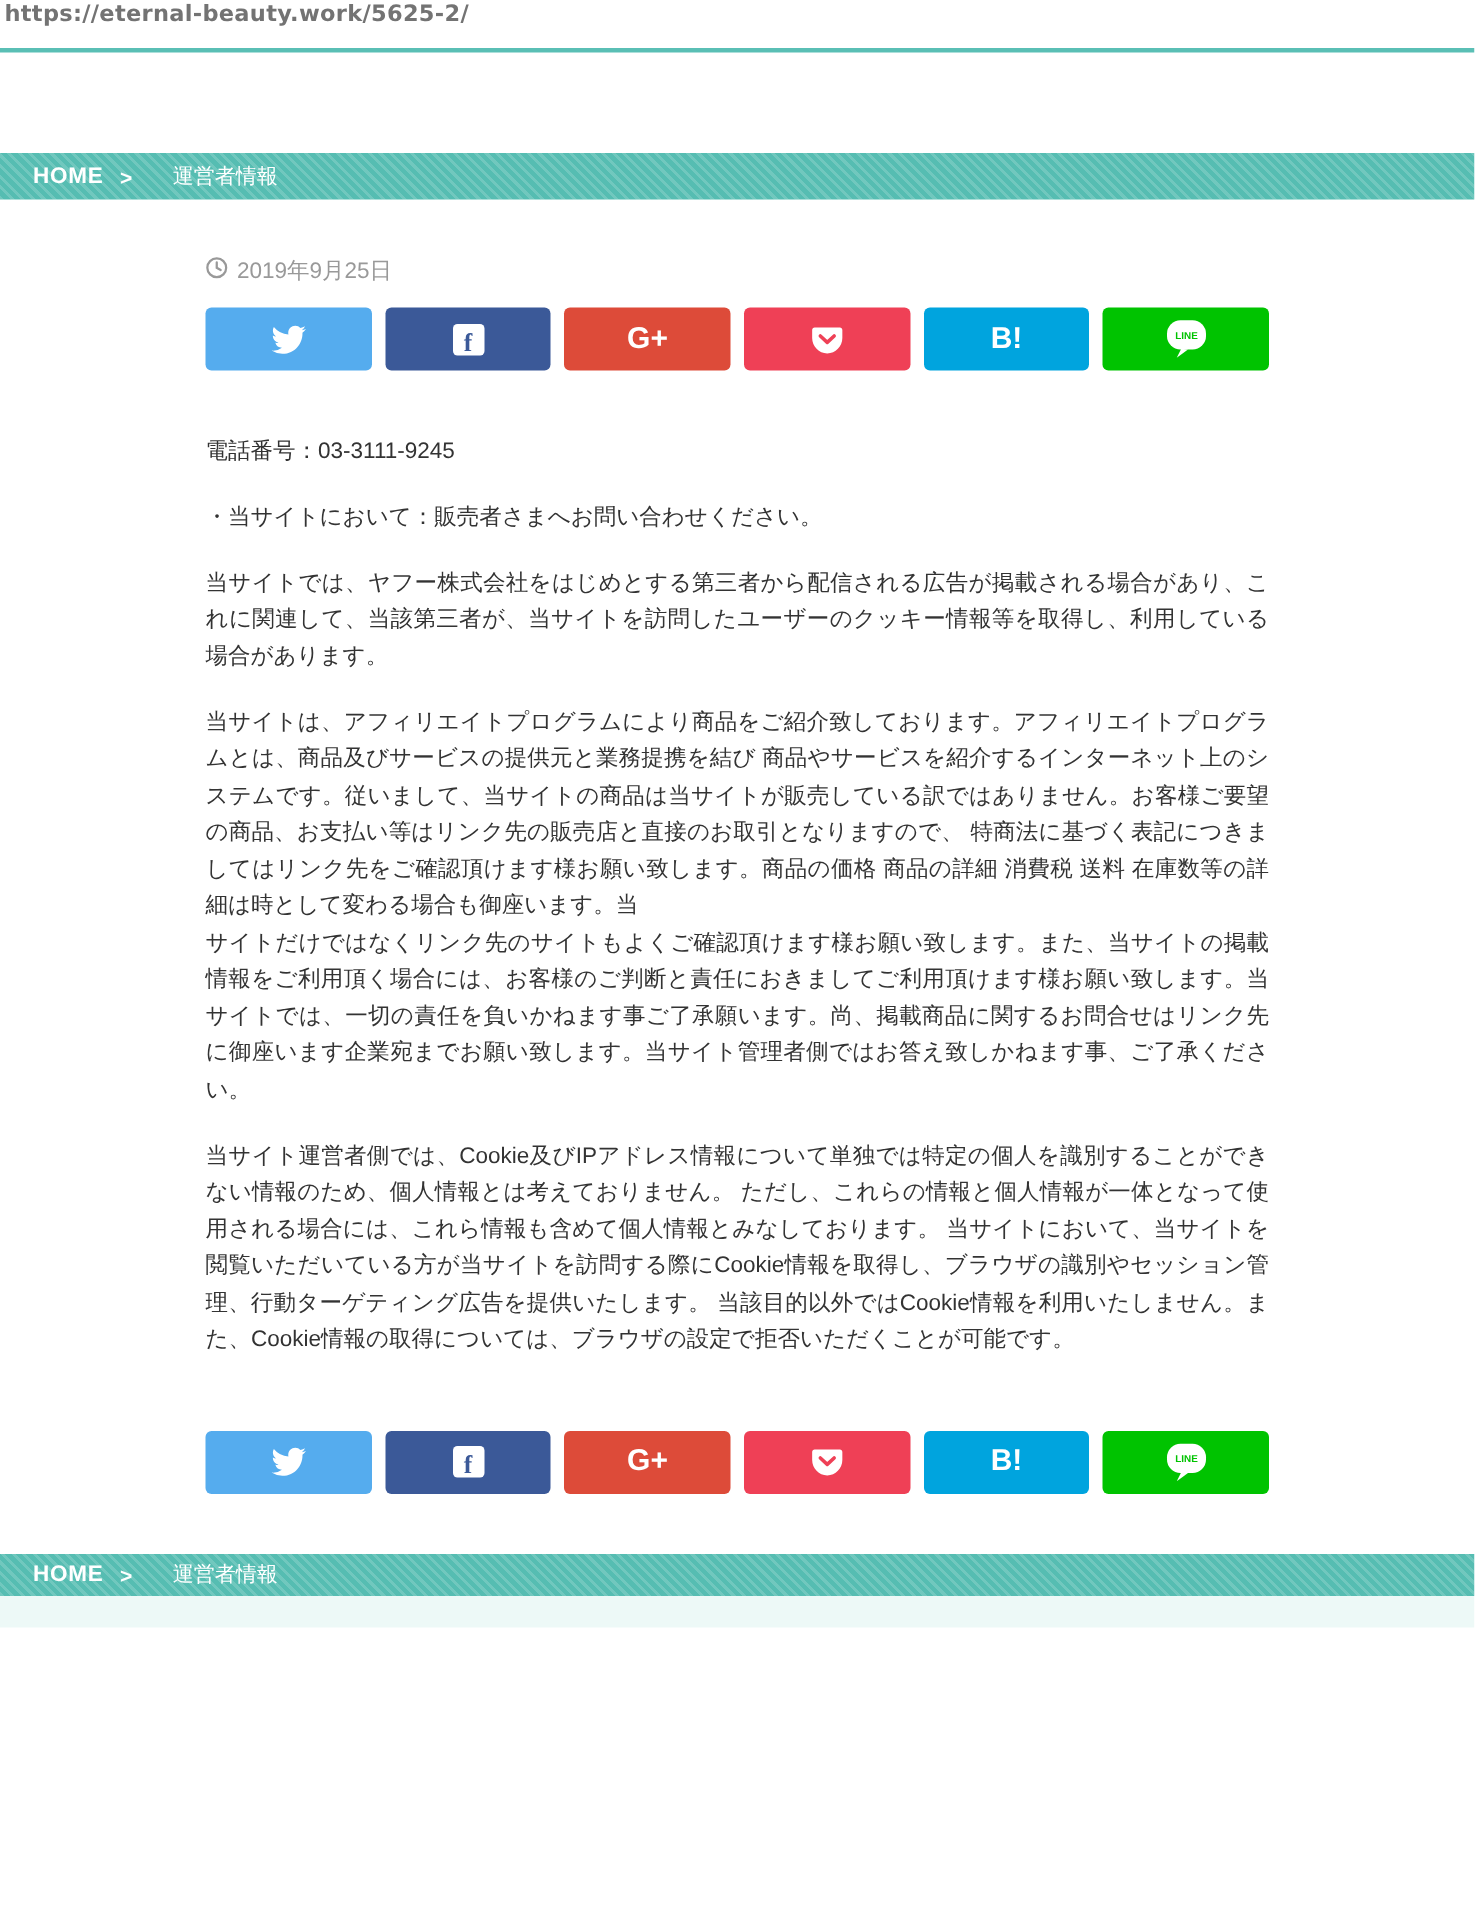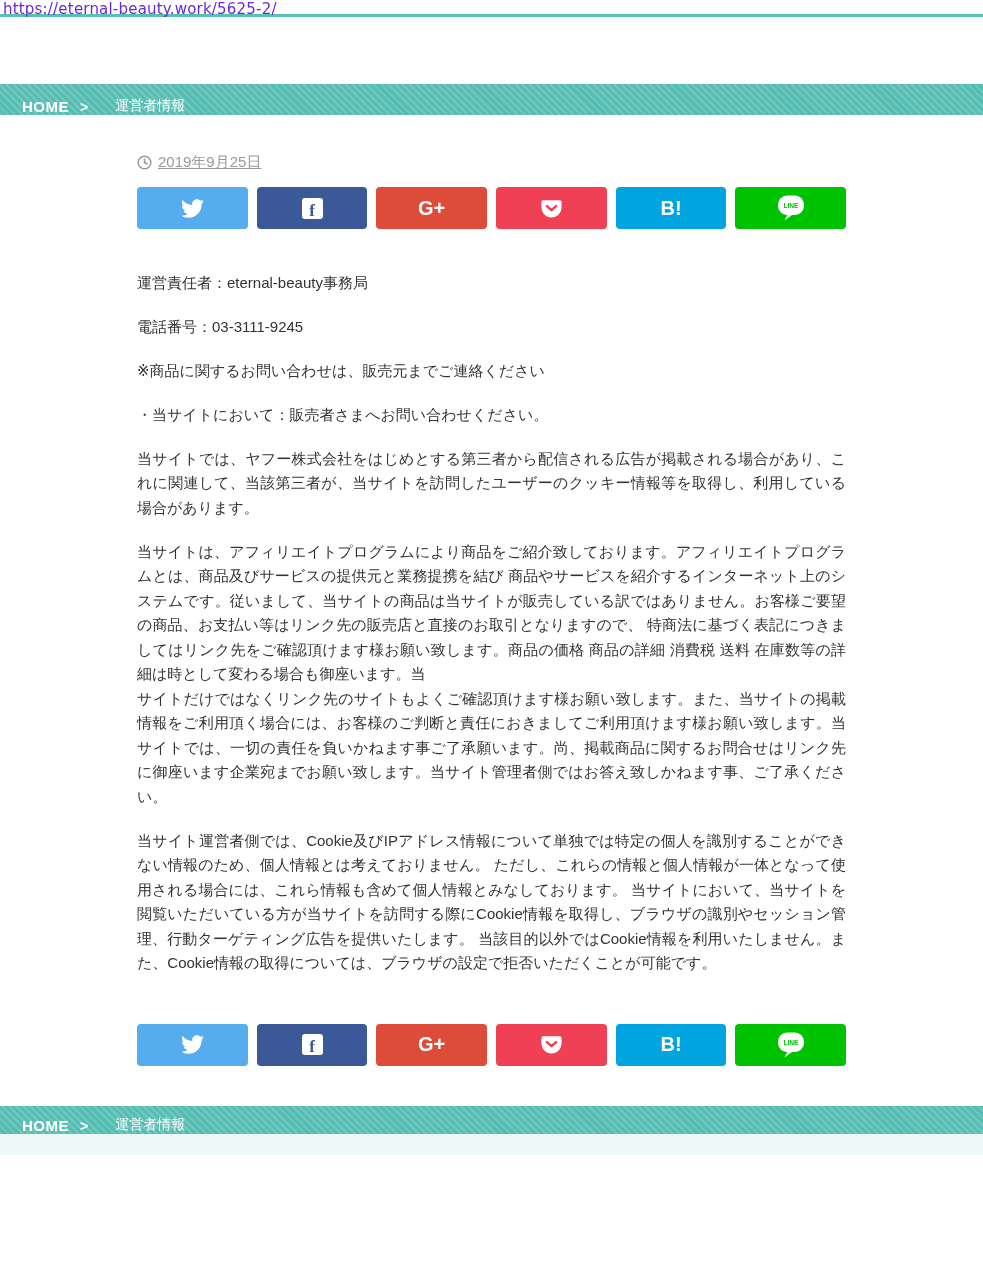--- a/index.html
+++ b/index.html
@@ -5,50 +5,51 @@
   * { box-sizing: border-box; }
   html, body { margin: 0; padding: 0; }
   body {
     width: 983px; height: 1288px; overflow: hidden;
     background: #ffffff;
     font-family: "Liberation Sans", "DejaVu Sans", sans-serif;
   }
 
   
   .urlbar {
-    height: 14px; line-height: 19px; padding: 0 3px;
-    font-size: 15px; color: #6d28d9;
+    height: 32px; line-height: 19px; padding: 0 3px;
+    font-size: 15px; color: #737373;
     font-family: "DejaVu Sans", "Liberation Sans", sans-serif;
     letter-spacing: 0.2px;
+    font-weight: bold;
   }
   .top-rule { height: 3px; }
 
   .gap-top { height: 67px; }
 
   
   .crumb-band {
     height: 31px;
-    display: flex; align-items: flex-end;
+    display: flex; align-items: center;
     padding-left: 22px;
     color: #fff;
     background-image: repeating-linear-gradient(45deg,
       rgba(255,255,255,0.16) 0, rgba(255,255,255,0.16) 2px,
       transparent 2px, transparent 5px);
   }
   .crumb-home { font-weight: bold; font-size: 15px; letter-spacing: 0.5px; cursor: pointer; }
   .crumb-sep  { font-weight: bold; font-size: 14px; margin: 0 11px; }
   .crumb-cur  { font-size: 14px; margin-left: 16px; }
 
   
   .content { padding: 0 137px; }
 
   .date-row {
     margin-top: 38px; height: 18px;
-    display: flex; align-items: center; gap: 6px;
-    color: #999; font-size: 15px; text-decoration: underline;
+    display: flex; align-items: flex-start; gap: 6px;
+    color: #999; font-size: 15px;
   }
   .clock-icon svg { display: block; }
 
   .share-row { display: flex; gap: 9px; margin-top: 16px; }
   .share-row.bottom { margin-top: 48px; }
   .share-btn {
     flex: 1; height: 42px; border: none; border-radius: 4px;
     display: flex; align-items: center; justify-content: center;
     color: #fff; cursor: pointer; padding: 0;
   }
@@ -138,23 +139,21 @@
         <svg width="30" height="28" viewBox="0 0 30 28">
           <rect x="2" y="1.5" width="26" height="19.5" rx="9" fill="#fff"></rect>
           <path d="M11.5 20.5 L8.5 26.5 L16 21 Z" fill="#fff"></path>
           <text x="15" y="13.8" text-anchor="middle" font-size="6.6" font-weight="bold" font-family="Liberation Sans, sans-serif" fill="currentColor">LINE</text>
         </svg>
       </span>
     </button>
   </div>
 
   <div class="article-text">
-    <p>運営責任者：eternal-beauty事務局</p>
     <p>電話番号：03-3111-9245</p>
-    <p>※商品に関するお問い合わせは、販売元までご連絡ください</p>
     <p>・当サイトにおいて：販売者さまへお問い合わせください。</p>
     <p>当サイトでは、ヤフー株式会社をはじめとする第三者から配信される広告が掲載される場合があり、これに関連して、当該第三者が、当サイトを訪問したユーザーのクッキー情報等を取得し、利用している場合があります。</p>
     <p>当サイトは、アフィリエイトプログラムにより商品をご紹介致しております。アフィリエイトプログラムとは、商品及びサービスの提供元と業務提携を結び 商品やサービスを紹介するインターネット上のシステムです。従いまして、当サイトの商品は当サイトが販売している訳ではありません。お客様ご要望の商品、お支払い等はリンク先の販売店と直接のお取引となりますので、 特商法に基づく表記につきましてはリンク先をご確認頂けます様お願い致します。商品の価格 商品の詳細 消費税 送料 在庫数等の詳細は時として変わる場合も御座います。当
 サイトだけではなくリンク先のサイトもよくご確認頂けます様お願い致します。また、当サイトの掲載情報をご利用頂く場合には、お客様のご判断と責任におきましてご利用頂けます様お願い致します。当サイトでは、一切の責任を負いかねます事ご了承願います。尚、掲載商品に関するお問合せはリンク先に御座います企業宛までお願い致します。当サイト管理者側ではお答え致しかねます事、ご了承ください。</p>
     <p>当サイト運営者側では、Cookie及びIPアドレス情報について単独では特定の個人を識別することができない情報のため、個人情報とは考えておりません。 ただし、これらの情報と個人情報が一体となって使用される場合には、これら情報も含めて個人情報とみなしております。 当サイトにおいて、当サイトを閲覧いただいている方が当サイトを訪問する際にCookie情報を取得し、ブラウザの識別やセッション管理、行動ターゲティング広告を提供いたします。 当該目的以外ではCookie情報を利用いたしません。また、Cookie情報の取得については、ブラウザの設定で拒否いただくことが可能です。</p>
   </div>
 
   <div class="share-row bottom">
     <button class="share-btn" style="background-color: rgb(85, 172, 238);">
       <span>

